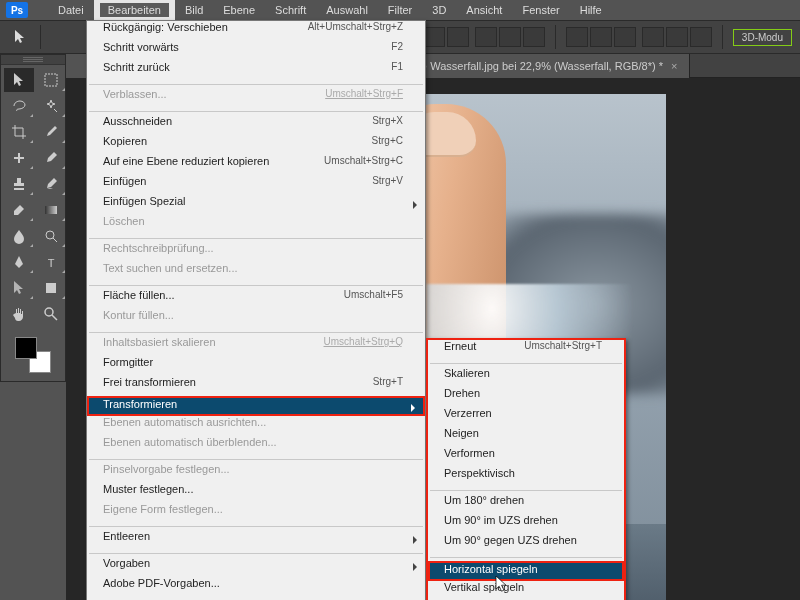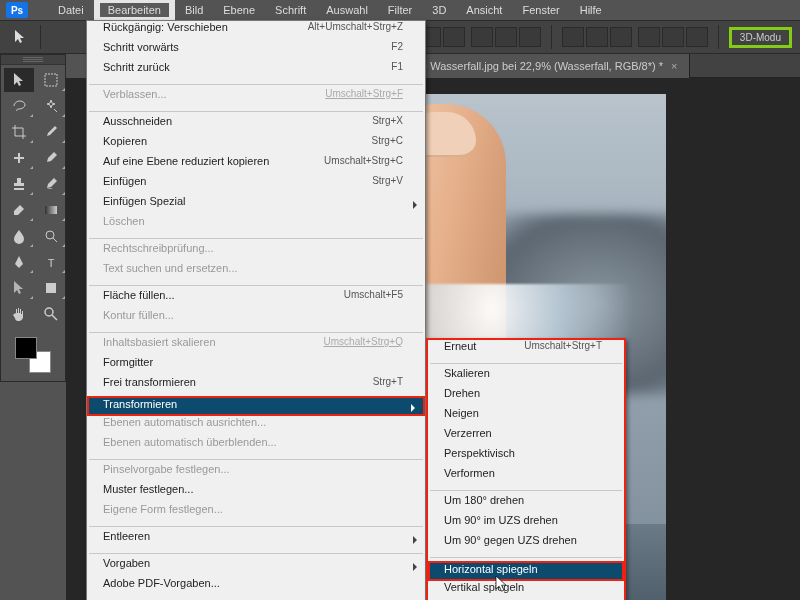--- a/index.html
+++ b/index.html
@@ -6,21 +6,21 @@
 body { background: #535353; width: 800px; height: 600px; overflow: hidden; position: relative; }
 .menubar { background: #535353; height: 20px; display: flex; align-items: center; padding-left: 48px; gap: 0; color: #ddd; position: relative; }
 .ps-logo { position: absolute; left: 6px; top: 2px; width: 22px; height: 16px; background: #1473e6; color: #fff; font-weight: bold; font-size: 10px; display: flex; align-items: center; justify-content: center; border-radius: 2px; }
 .menubar-item { padding: 3px 10px; cursor: default; color: #ddd; }
 .menubar-item.hl { border: 6px solid #e5e5e5; padding: 1px 8px; background: #5a5a5a; }
 .optbar { background: #424242; height: 34px; border-top: 1px solid #2a2a2a; border-bottom: 1px solid #2a2a2a; display: flex; align-items: center; gap: 6px; padding-left: 10px; }
 .opt-arrow { width: 20px; height: 20px; display: flex; align-items: center; justify-content: center; }
 .opt-sep { width: 1px; height: 24px; background: #2a2a2a; margin: 0 4px; }
 .opt-group { display: flex; gap: 2px; }
 .opt-btn { width: 22px; height: 20px; background: #3a3a3a; border: 1px solid #2a2a2a; }
-.opt-text { color: #ccc; font-size: 10px; padding: 2px 8px; border: 3px solid #84cc16; }
+.opt-text { color: #ccc; font-size: 10px; padding: 2px 8px; border: 1px solid #84cc16; }
 .toolbox { position: absolute; left: 0; top: 54px; width: 66px; background: #535353; border: 1px solid #2a2a2a; }
 .tool-hdr { height: 10px; background: #424242; border-bottom: 1px solid #333; display: flex; align-items: center; justify-content: center; }
 .tool-hdr::after { content: ""; width: 20px; height: 1px; background: #666; box-shadow: 0 -2px #666, 0 2px #666; }
 .tool-grid { display: grid; grid-template-columns: 30px 30px; gap: 2px; padding: 3px; }
 .tool { width: 30px; height: 24px; display: flex; align-items: center; justify-content: center; position: relative; }
 .tool.sel { background: #2a2a2a; }
 .tool-tri { position: absolute; bottom: 1px; right: 1px; width: 0; height: 0; border-left: 3px solid transparent; border-bottom: 3px solid #aaa; }
 .swatches { padding: 6px; }
 .swatch-pair { position: relative; width: 36px; height: 36px; margin: 2px auto; }
 .sw-fg { position: absolute; width: 22px; height: 22px; background: #000; border: 1px solid #888; top: 0; left: 0; z-index: 2; }
@@ -367,30 +367,30 @@
       <span class="sc">Umschalt+Strg+T</span>
     </div>
     <div class="dd-sep"></div>
     <div class="dd-item">
       <span>Skalieren</span>
     </div>
     <div class="dd-item">
       <span>Drehen</span>
     </div>
     <div class="dd-item">
+      <span>Verzerren</span>
+    </div>
+    <div class="dd-item">
       <span>Neigen</span>
     </div>
     <div class="dd-item">
-      <span>Verzerren</span>
+      <span>Verformen</span>
     </div>
     <div class="dd-item">
       <span>Perspektivisch</span>
-    </div>
-    <div class="dd-item">
-      <span>Verformen</span>
     </div>
     <div class="dd-sep"></div>
     <div class="dd-item">
       <span>Um 180° drehen</span>
     </div>
     <div class="dd-item">
       <span>Um 90° im UZS drehen</span>
     </div>
     <div class="dd-item">
       <span>Um 90° gegen UZS drehen</span>

